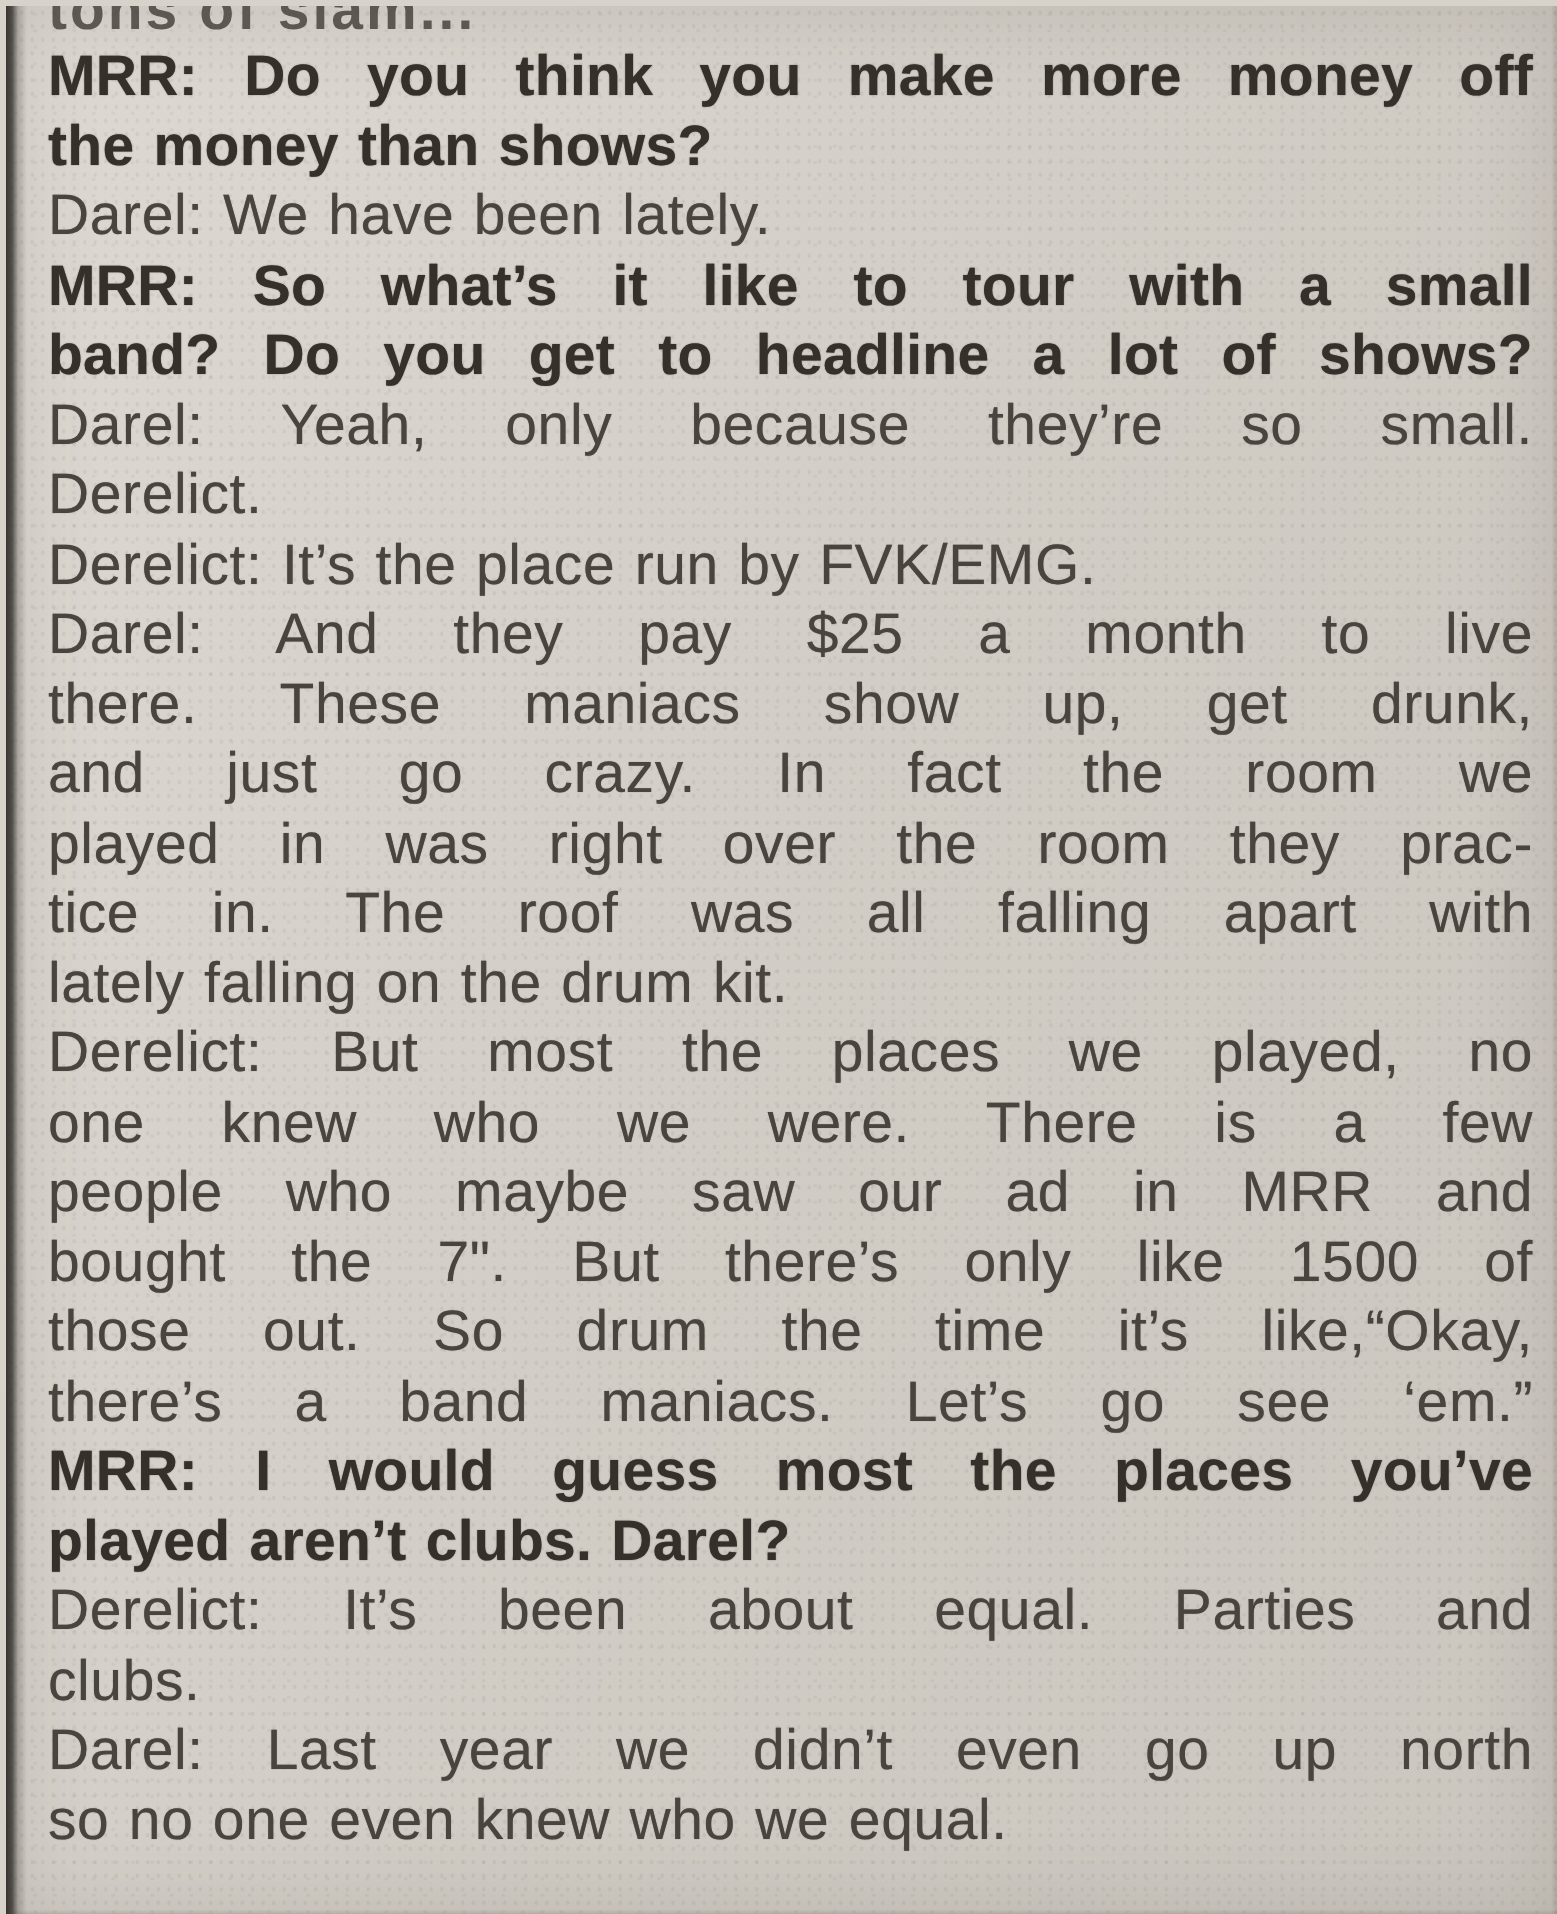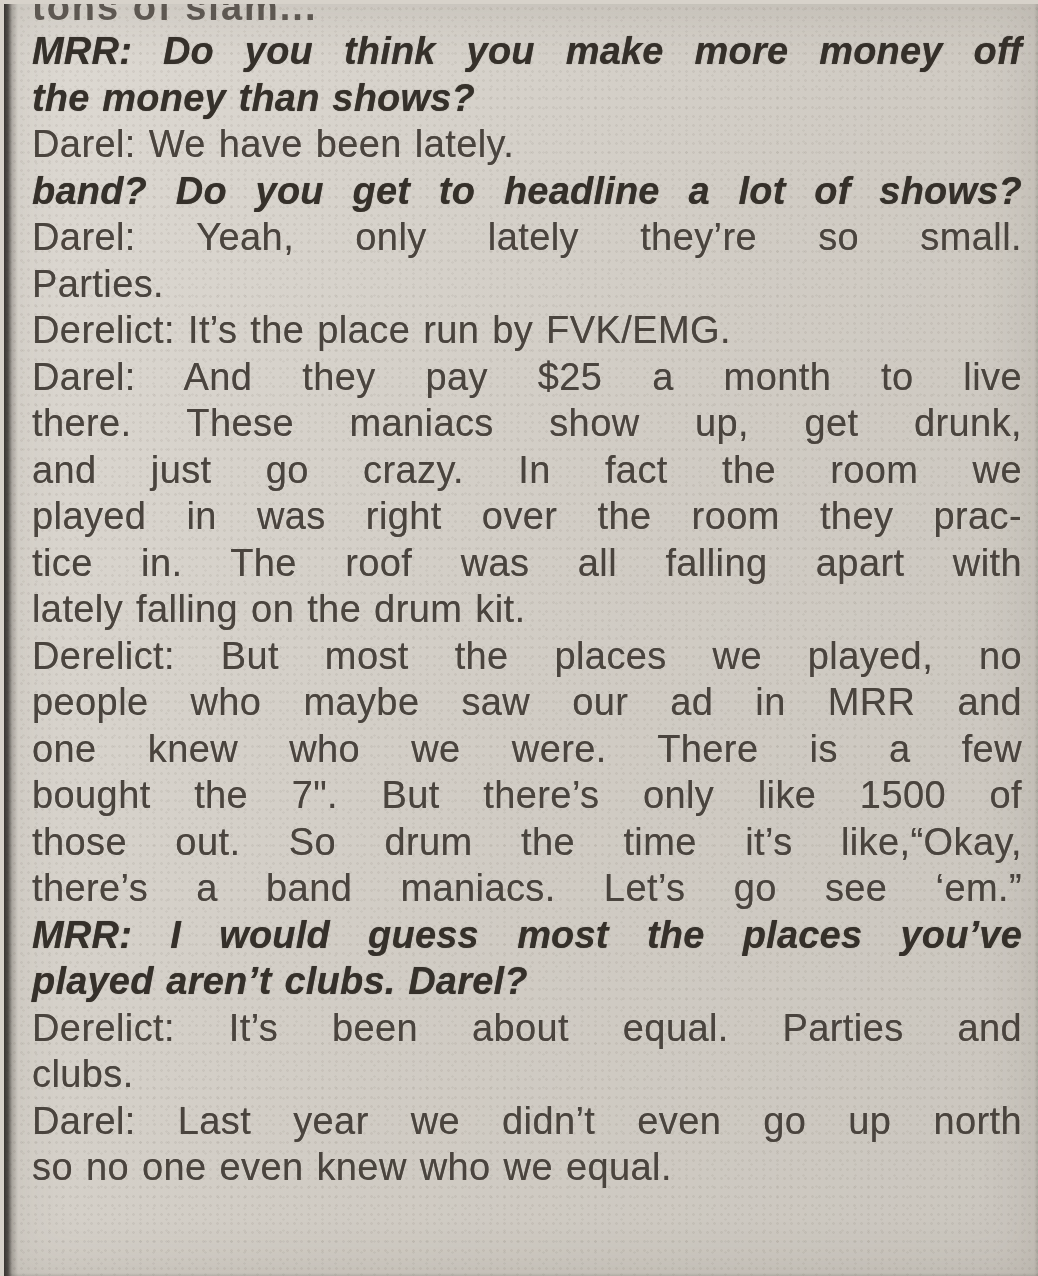--- a/index.html
+++ b/index.html
@@ -81,21 +81,20 @@
     color: var(--ink);
     letter-spacing: 0.4px;
     word-spacing: 2px;
     text-shadow: 0 0 0.6px rgba(74,68,62,0.65);
   }
   .line.bold {
     font-weight: bold;
     color: var(--ink-bold);
     letter-spacing: 0.2px;
     text-shadow: 0 0 0.8px rgba(40,36,30,0.7);
-    font-style: italic;
   }
   .line.justify {
     white-space: normal;
     text-align: justify;
     text-align-last: justify;
     overflow: hidden;
   }
 </style>
 </head>
 <body>
@@ -106,33 +105,34 @@
   <div class="edge-bottom"></div>
 
   <div class="content">
     <div class="clipped">
       <span>tons of slam...</span>
     </div>
     <div class="column" id="text-column">
         <div class="line bold justify">MRR: Do you think you make more money off</div>
         <div class="line bold">the money than shows?</div>
         <div class="line">Darel: We have been lately.</div>
+        <div class="line bold justify">MRR: So what’s it like to tour with a small</div>
         <div class="line bold justify">band? Do you get to headline a lot of shows?</div>
-        <div class="line justify">Darel: Yeah, only lately they’re so small.</div>
-        <div class="line">Parties.</div>
+        <div class="line justify">Darel: Yeah, only because they’re so small.</div>
+        <div class="line">Derelict.</div>
         <div class="line">Derelict: It’s the place run by FVK/EMG.</div>
         <div class="line justify">Darel: And they pay $25 a month to live</div>
         <div class="line justify">there. These maniacs show up, get drunk,</div>
         <div class="line justify">and just go crazy. In fact the room we</div>
         <div class="line justify">played in was right over the room they prac-</div>
         <div class="line justify">tice in. The roof was all falling apart with</div>
         <div class="line">lately falling on the drum kit.</div>
         <div class="line justify">Derelict: But most the places we played, no</div>
+        <div class="line justify">one knew who we were. There is a few</div>
         <div class="line justify">people who maybe saw our ad in MRR and</div>
-        <div class="line justify">one knew who we were. There is a few</div>
         <div class="line justify">bought the 7". But there’s only like 1500 of</div>
         <div class="line justify">those out. So drum the time it’s like,“Okay,</div>
         <div class="line justify">there’s a band maniacs. Let’s go see ‘em.”</div>
         <div class="line bold justify">MRR: I would guess most the places you’ve</div>
         <div class="line bold">played aren’t clubs. Darel?</div>
         <div class="line justify">Derelict: It’s been about equal. Parties and</div>
         <div class="line">clubs.</div>
         <div class="line justify">Darel: Last year we didn’t even go up north</div>
         <div class="line">so no one even knew who we equal.</div>
       </div>

